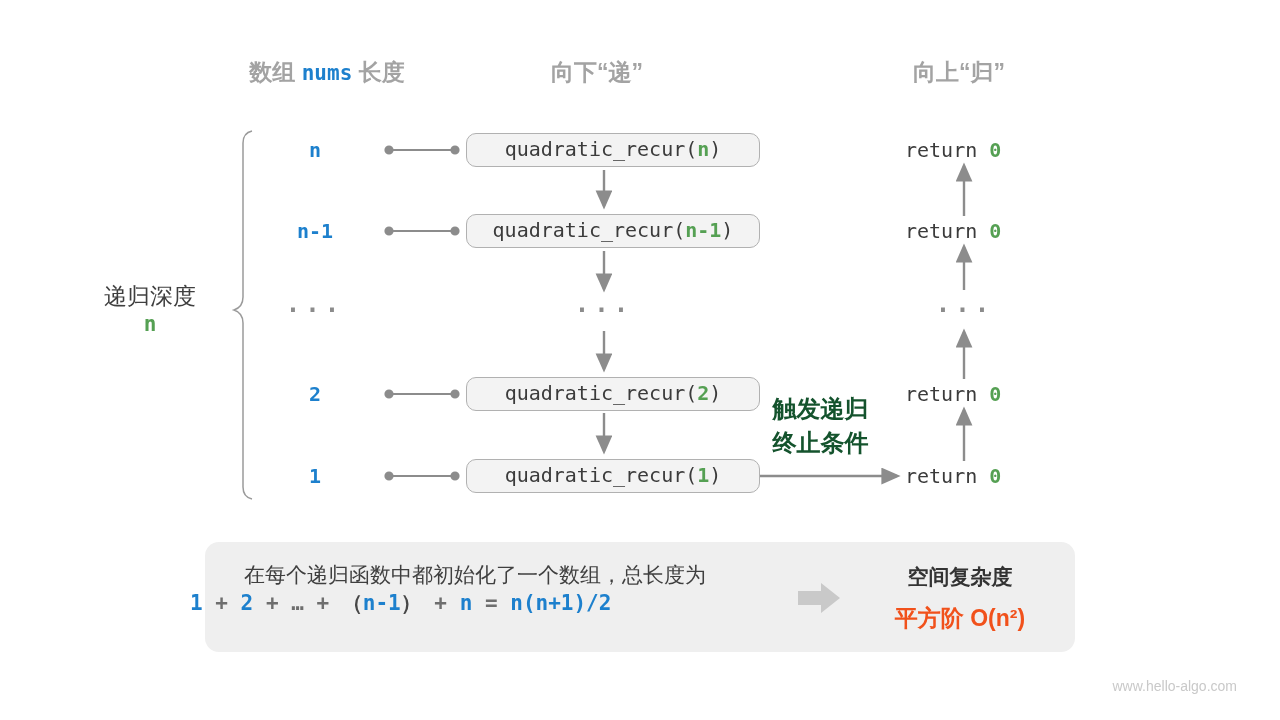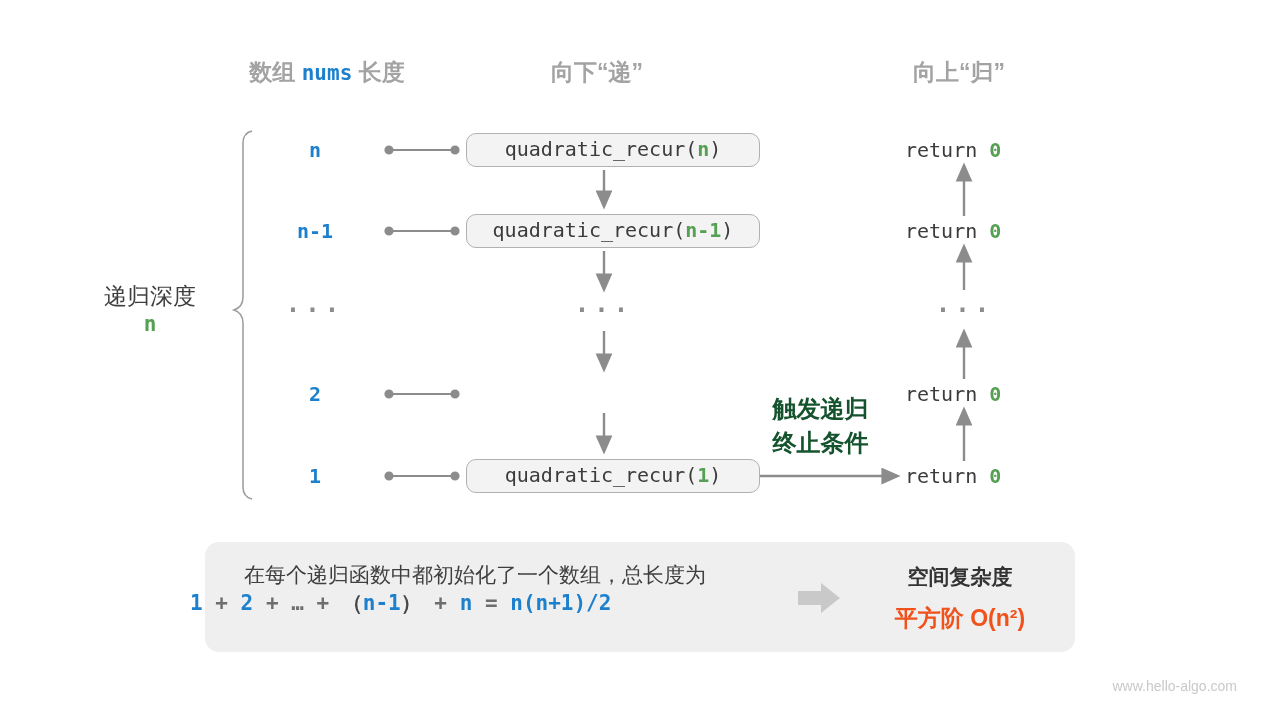--- a/index.html
+++ b/index.html
@@ -121,20 +121,21 @@
 
   <div class="abs depth-label" style="top:136px;">n</div>
   <div class="abs depth-label" style="top:217px;">n-1</div>
   <div class="abs dots" style="left:255px; top:289px;">...</div>
   <div class="abs depth-label" style="top:380px;">2</div>
   <div class="abs depth-label" style="top:462px;">1</div>
 
   <div class="abs call-box" style="top:133px;"><span>quadratic_recur(</span><span class="arg">n</span><span>)</span></div>
   <div class="abs call-box" style="top:214px;"><span>quadratic_recur(</span><span class="arg">n-1</span><span>)</span></div>
   <div class="abs dots" style="left:544px; top:289px;">...</div>
+  <div class="abs call-box" style="top:377px;"><span>quadratic_recur(</span><span class="arg">2</span><span>)</span></div>
   <div class="abs call-box" style="top:459px;"><span>quadratic_recur(</span><span class="arg">1</span><span>)</span></div>
 
   <div class="abs ret" style="top:136px;"><span>return</span> <span class="zero">0</span></div>
   <div class="abs ret" style="top:217px;"><span>return</span> <span class="zero">0</span></div>
   <div class="abs dots" style="left:905px; top:289px;">...</div>
   <div class="abs ret" style="top:380px;"><span>return</span> <span class="zero">0</span></div>
   <div class="abs ret" style="top:462px;"><span>return</span> <span class="zero">0</span></div>
 
   <div class="abs trigger" style="top:394px;">触发递归</div>
   <div class="abs trigger" style="top:428px;">终止条件</div>

